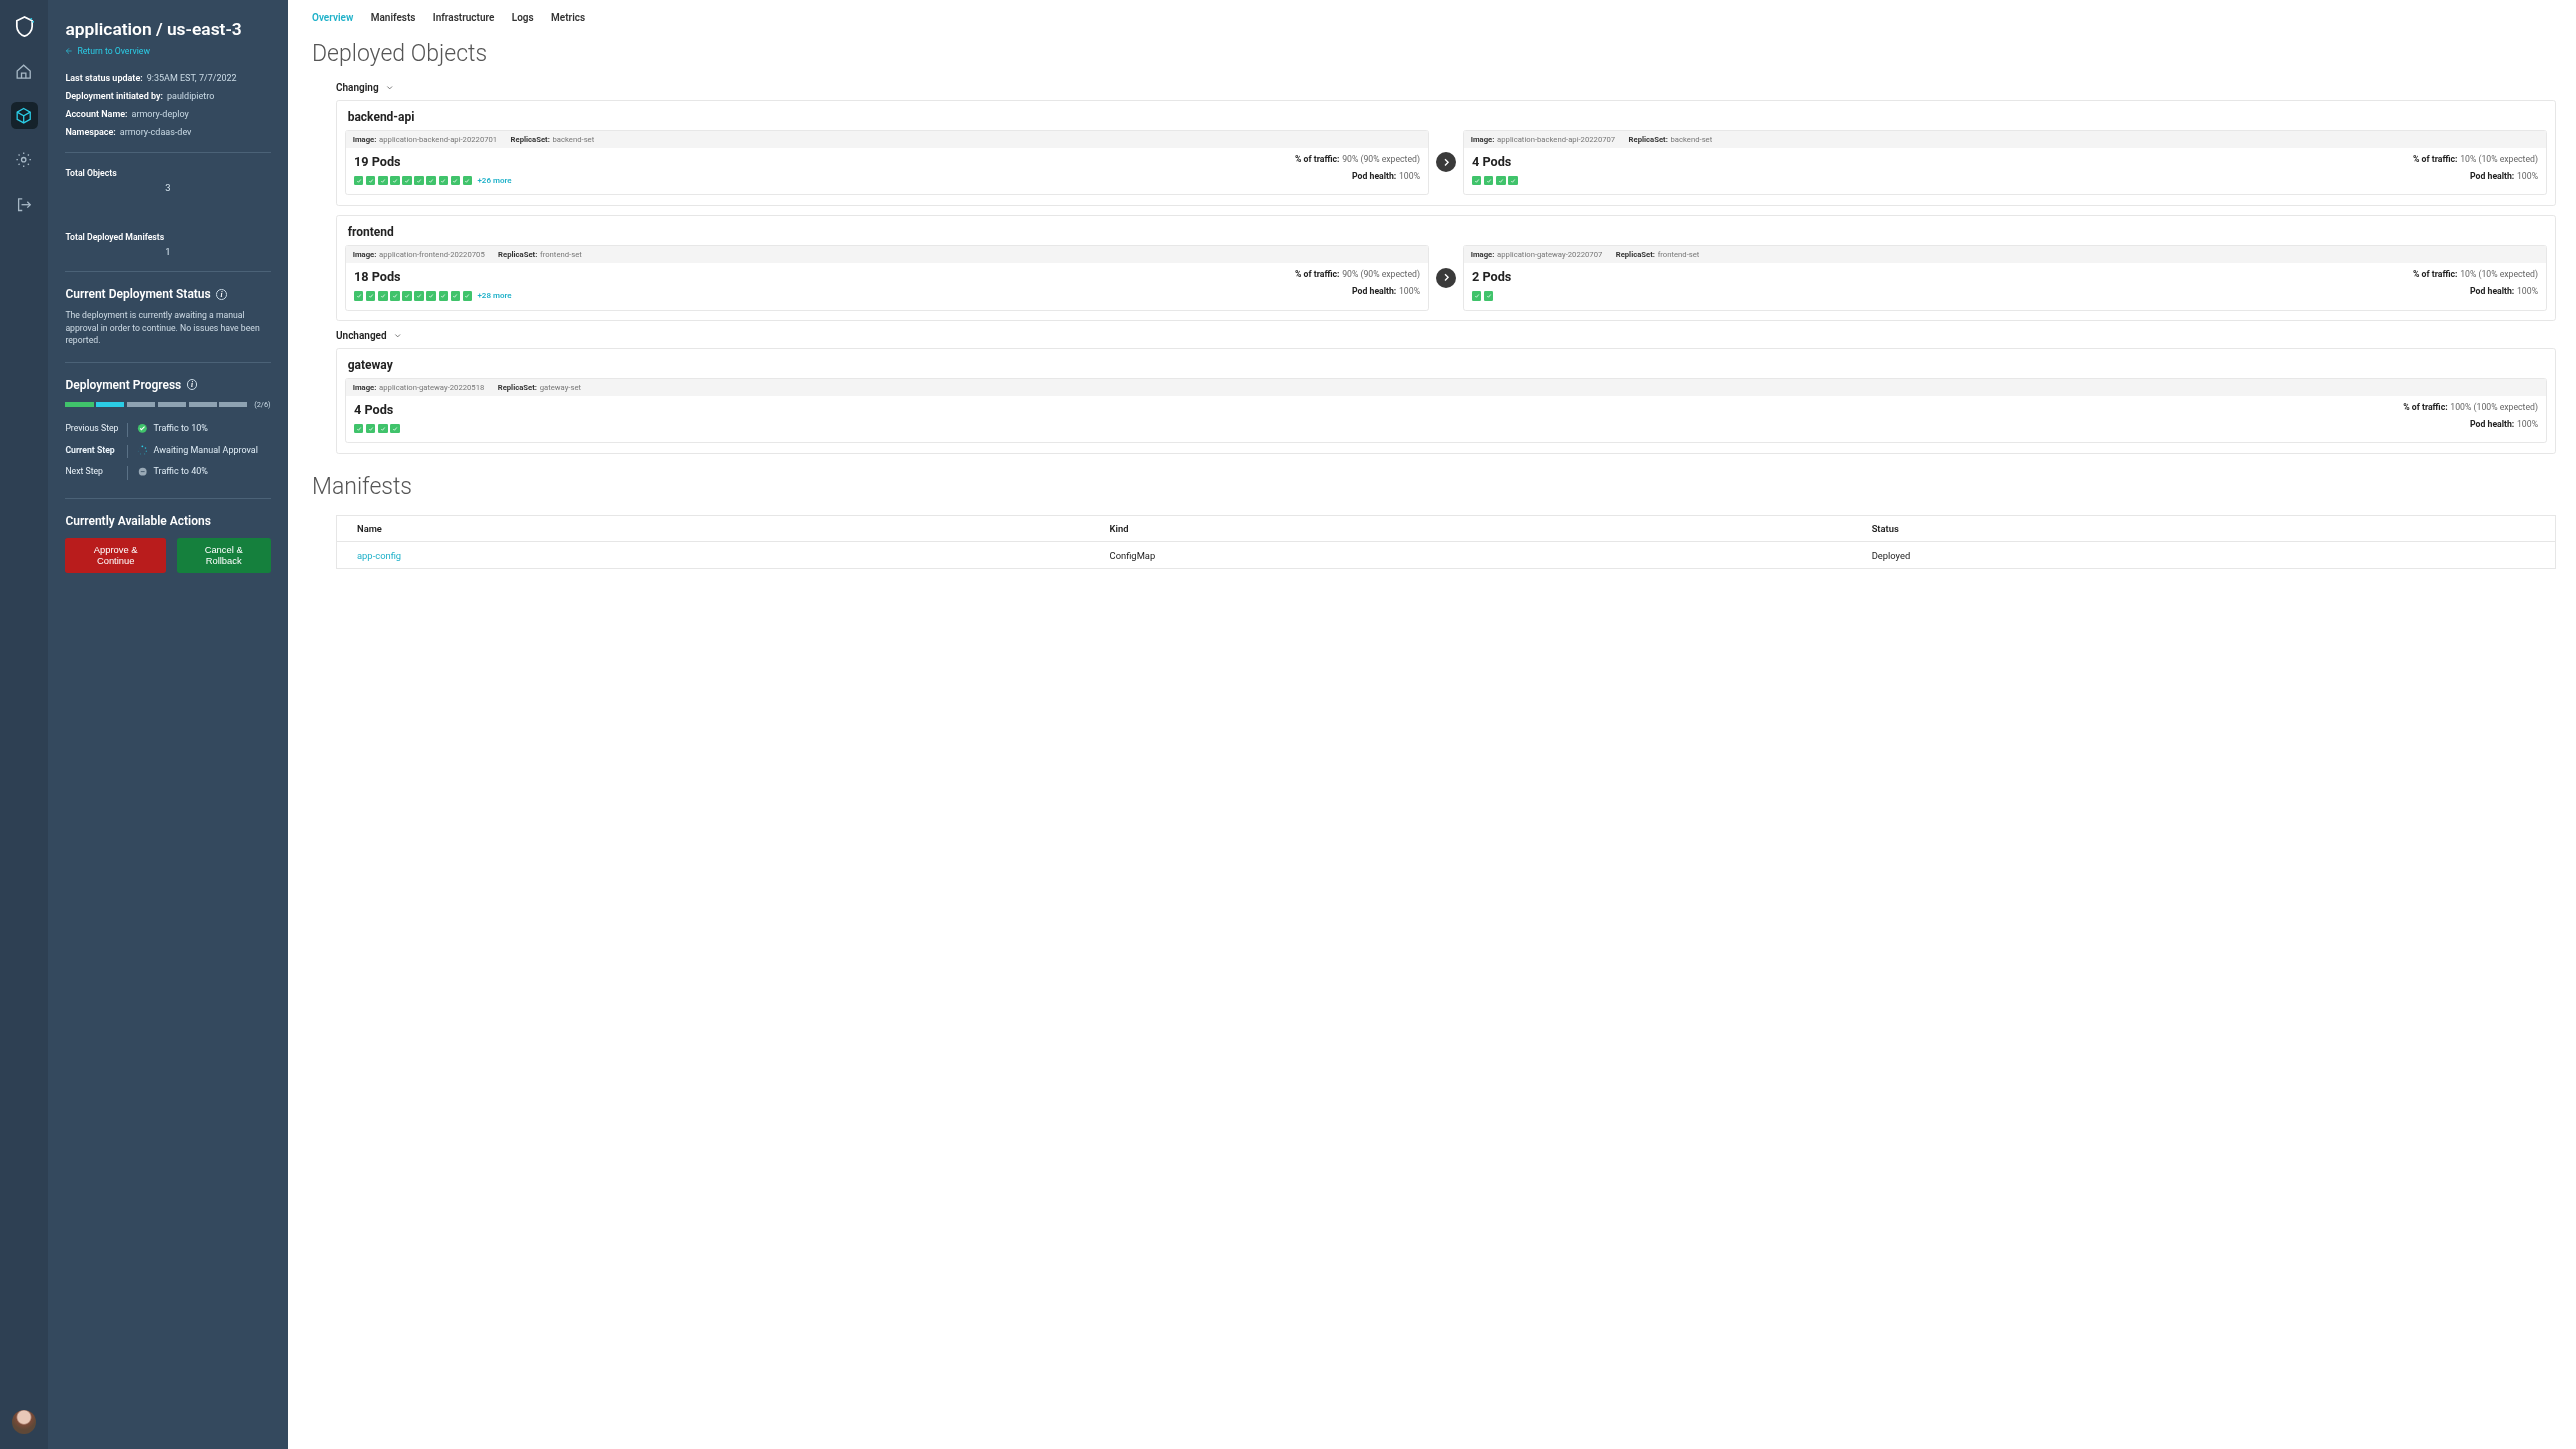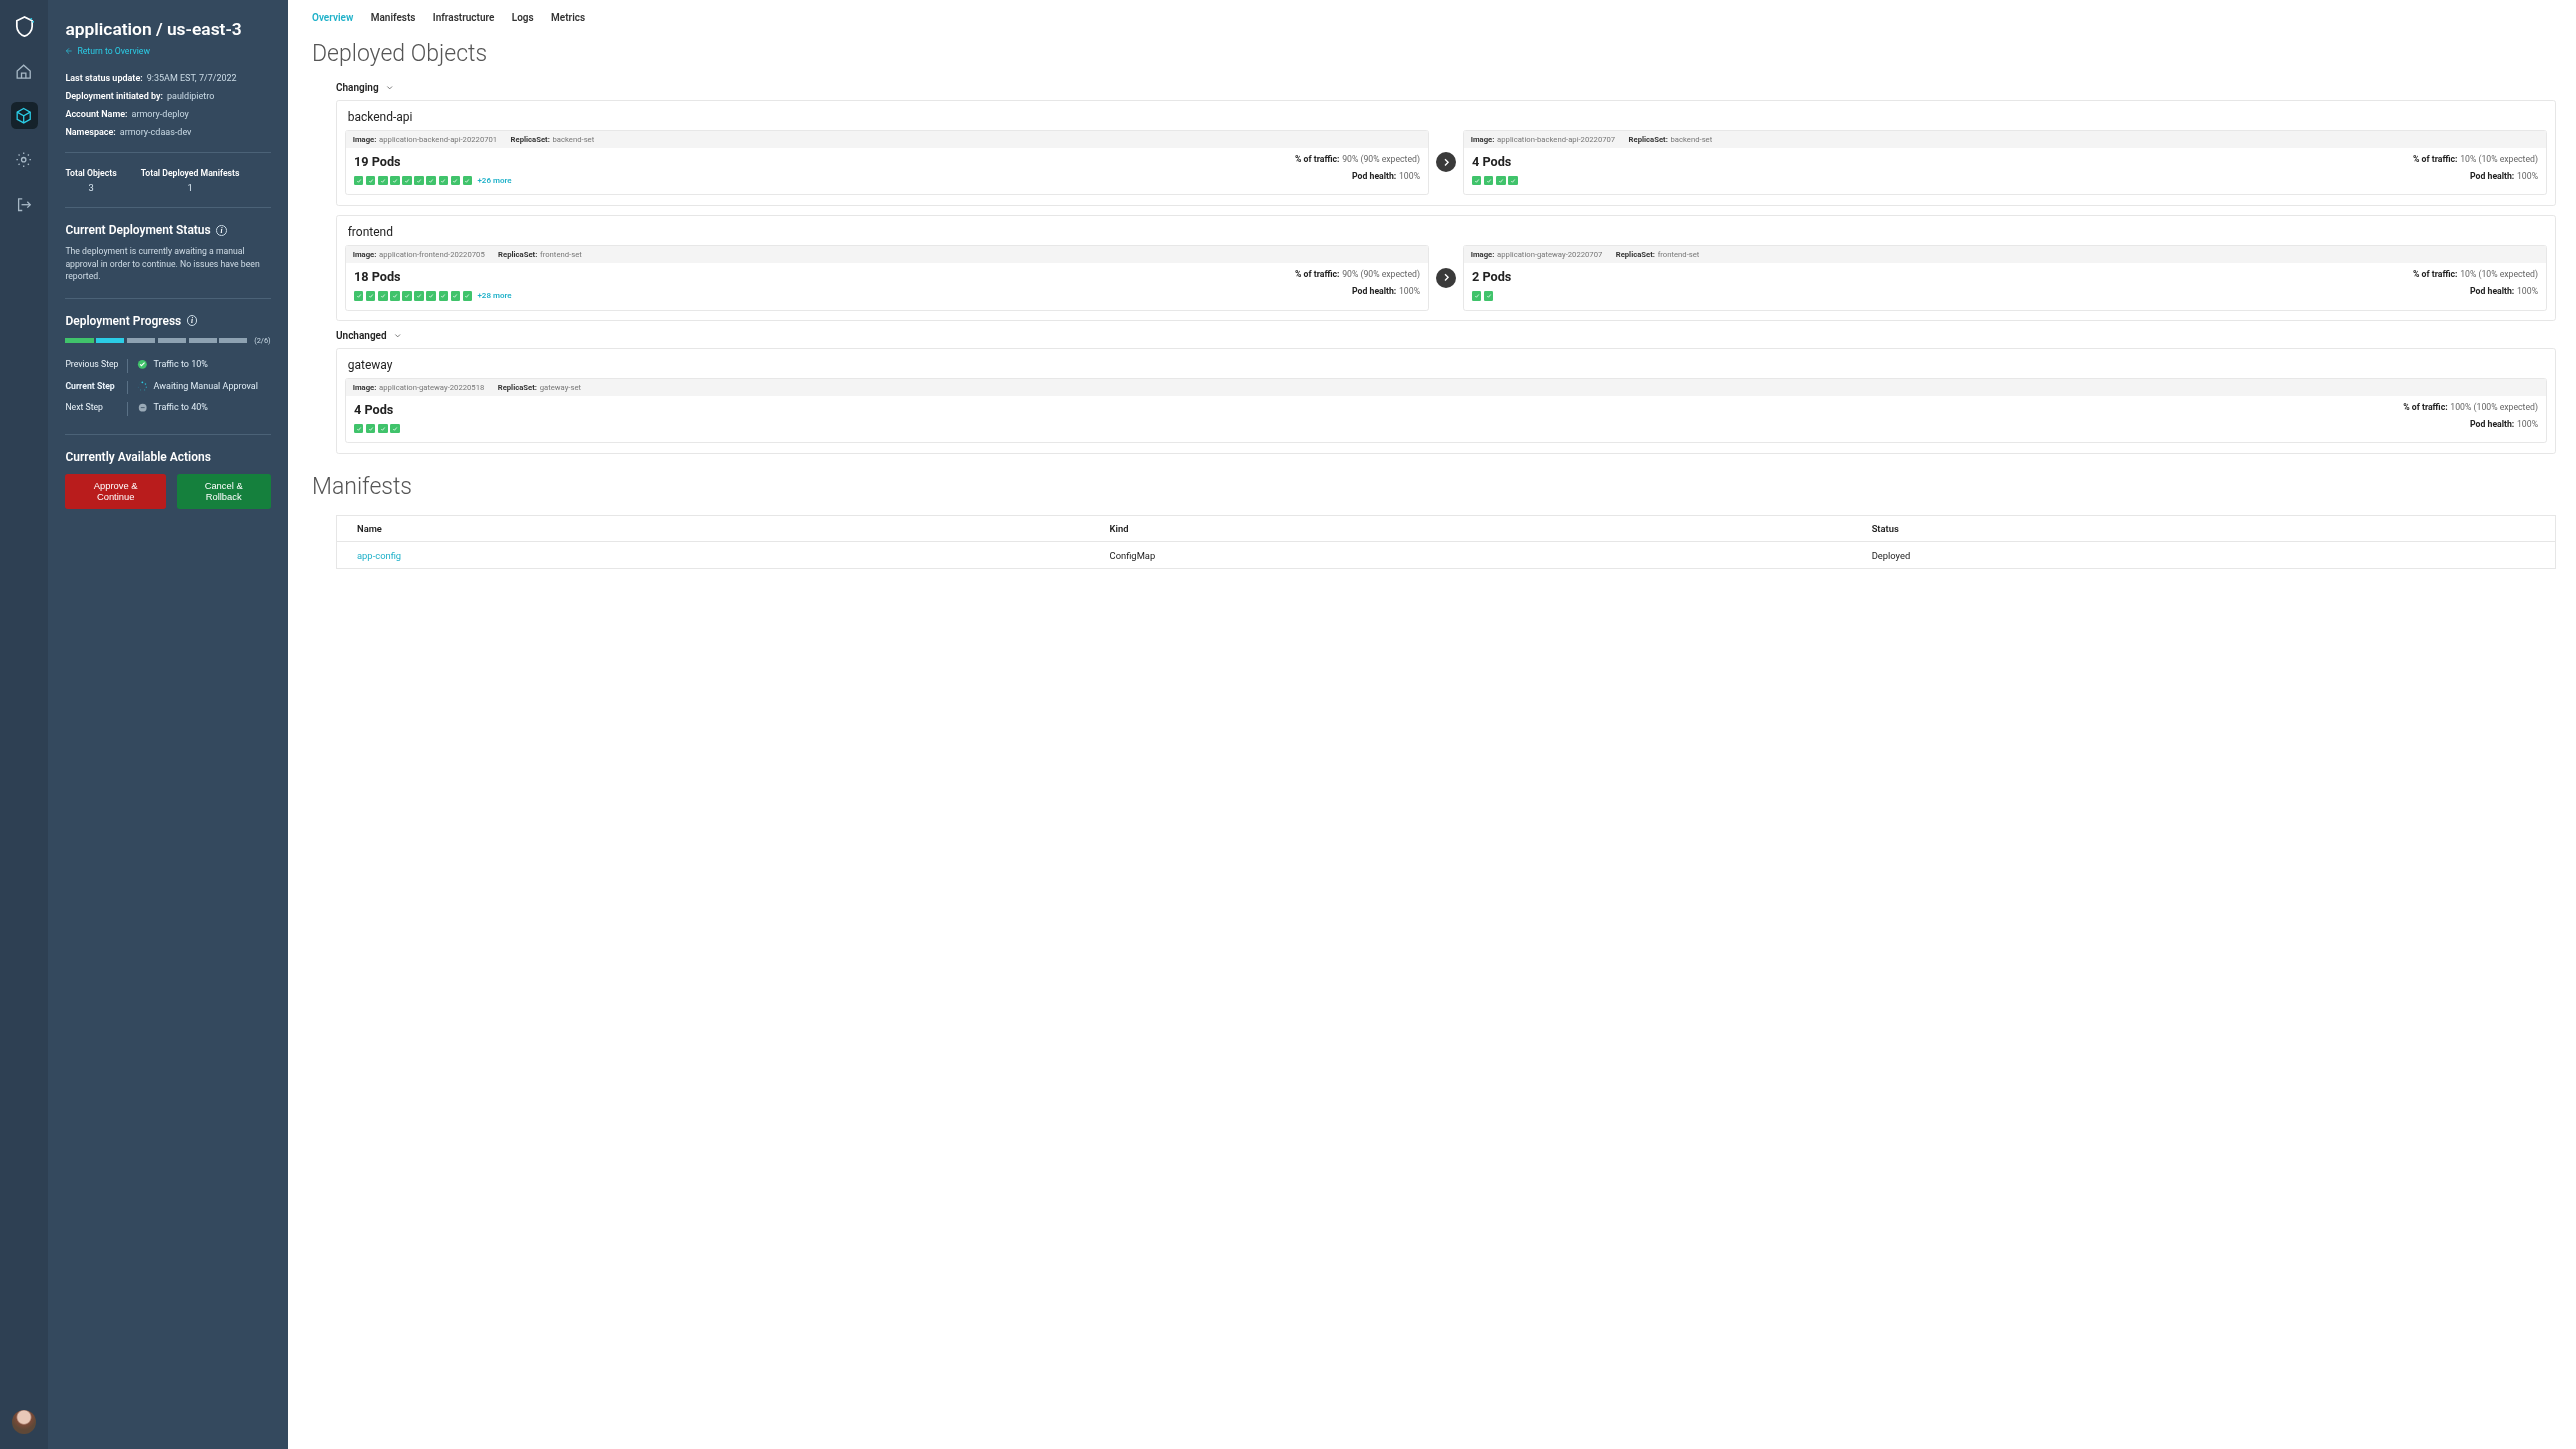--- a/index.html
+++ b/index.html
@@ -15,21 +15,21 @@
   .rail .avatar { position: absolute; bottom: 14.8px; width: 24px; height: 24px; border-radius: 50%; background: radial-gradient(circle at 50% 30%, #e8c8b8 30%, #7a4a38 38%, #5f4837 60%); }
   
   
   .sidebar { width: 240px; background: #34495e; color: #e1eef7; padding: 19px 17.4px 12px 17.4px; overflow-y: auto; flex-shrink:0;}
   .sidebar h1 { font-size: 17.4px; font-weight: 600; color: #fff; margin-bottom: 6.7px; }
   .sidebar .backlink { color: #2bcde6; font-size: 8.7px; display: flex; align-items: center; gap: 4px; margin-bottom: 17.4px; cursor: pointer; }
   .sidebar .kv { font-size: 9px; margin-bottom: 8px; }
   .sidebar .kv .k { color: #fff; font-weight: 600; }
   .sidebar .kv .v { color: #cbdbe6; margin-left: 4px; }
   .sidebar hr { border: none; border-top: 0.7px solid #4b6277; margin: 14.8px 0; }
-  .sidebar .totals { display: flex; gap: 24px; }
+  .sidebar .totals { display: flex; gap: 39px; flex-direction: column; }
   .sidebar .totals .k { font-size: 8.7px; font-weight: 600; color: #fff; margin-bottom: 4px; }
   .sidebar .totals .v { text-align: center; color: #d8e6f0; }
   .sidebar h2 { font-size: 12px; font-weight: 600; color: #fff; display: flex; align-items: center; gap: 5.4px; margin-bottom: 8px;}
   .sidebar .info-circle { display:inline-flex; width:10.7px; height:10.7px; border:1px solid #cbdbe6; border-radius:50%; align-items:center; justify-content:center; font-size:7.4px; font-family: Georgia, serif; font-style: italic;}
   .sidebar p { font-size: 8.7px; line-height: 1.45; color: #d0dde7; }
   .sidebar .progress-bar { display:flex; gap:2.7px; margin: 6.7px 0 10.7px 0; align-items:center;}
   .sidebar .progress-bar .seg{ height:4.7px; flex:1; background:#8ea2b2;}
   .sidebar .progress-bar .seg.g{background:#40c36b;}
   .sidebar .progress-bar .seg.b{background:#2bcde6;}
   .sidebar .progress-bar .lab{ font-size:7.4px; color:#cbdbe6; margin-left:4px;}
@@ -46,21 +46,21 @@
 
   
   .main{ flex:1; overflow-y:auto; padding: 12px 20px 20px 24px;}
   .tabs{ display:flex; gap:17.4px; font-size:10px; font-weight:600; color:#333; margin-bottom:17.4px;}
   .tabs .tab.active{ color:#1fb1c9;}
   .tabs .tab{cursor:pointer;}
   .main h2{ font-size:23px; font-weight:300; color:#555; margin-bottom:14.8px;}
   .grp-head{ display:flex; align-items:center; gap:6.7px; font-weight:600; font-size:10px; margin: 2.7px 0 6.7px 24px; cursor:pointer;}
   .grp-head svg{width:9.4px;height:9.4px;stroke:#555;fill:none;stroke-width:2;}
   .deploy-card{ border:0.7px solid #e6e6e6; border-radius:2.7px; margin: 0 0 9.4px 24px; padding: 8px 8px 9.4px 8px;}
-  .deploy-card .name{ font-size:12px; font-weight:400; margin: 1.3px 0 5.4px 2.7px;}
+  .deploy-card .name{ font-size:12px; font-weight:700; margin: 1.3px 0 5.4px 2.7px;}
   .pair{ display:flex; align-items:stretch;}
   .pair .col{ flex:1;}
   .pair .mid{ width:34px; display:flex; align-items:center; justify-content:center;}
   .pair .mid .circ{ width:20px; height:20px; background:#3a3a3a; border-radius:50%; display:flex; align-items:center; justify-content:center;}
   .pair .mid svg{ width:10.7px; height:10.7px; stroke:#fff; stroke-width:3; fill:none;}
   .sub{ border:0.7px solid #e7e7e7; border-radius:2.7px;}
   .sub-hdr{ background:#f4f4f4; padding:4px 6.7px; font-size:7.7px; display:flex; gap:13.4px;}
   .sub-hdr .k{ font-weight:700; color:#333;}
   .sub-hdr .v{ color:#777; margin-left:2.7px;}
   .sub-body{ padding:6.7px 8px; display:flex; justify-content:space-between;}

